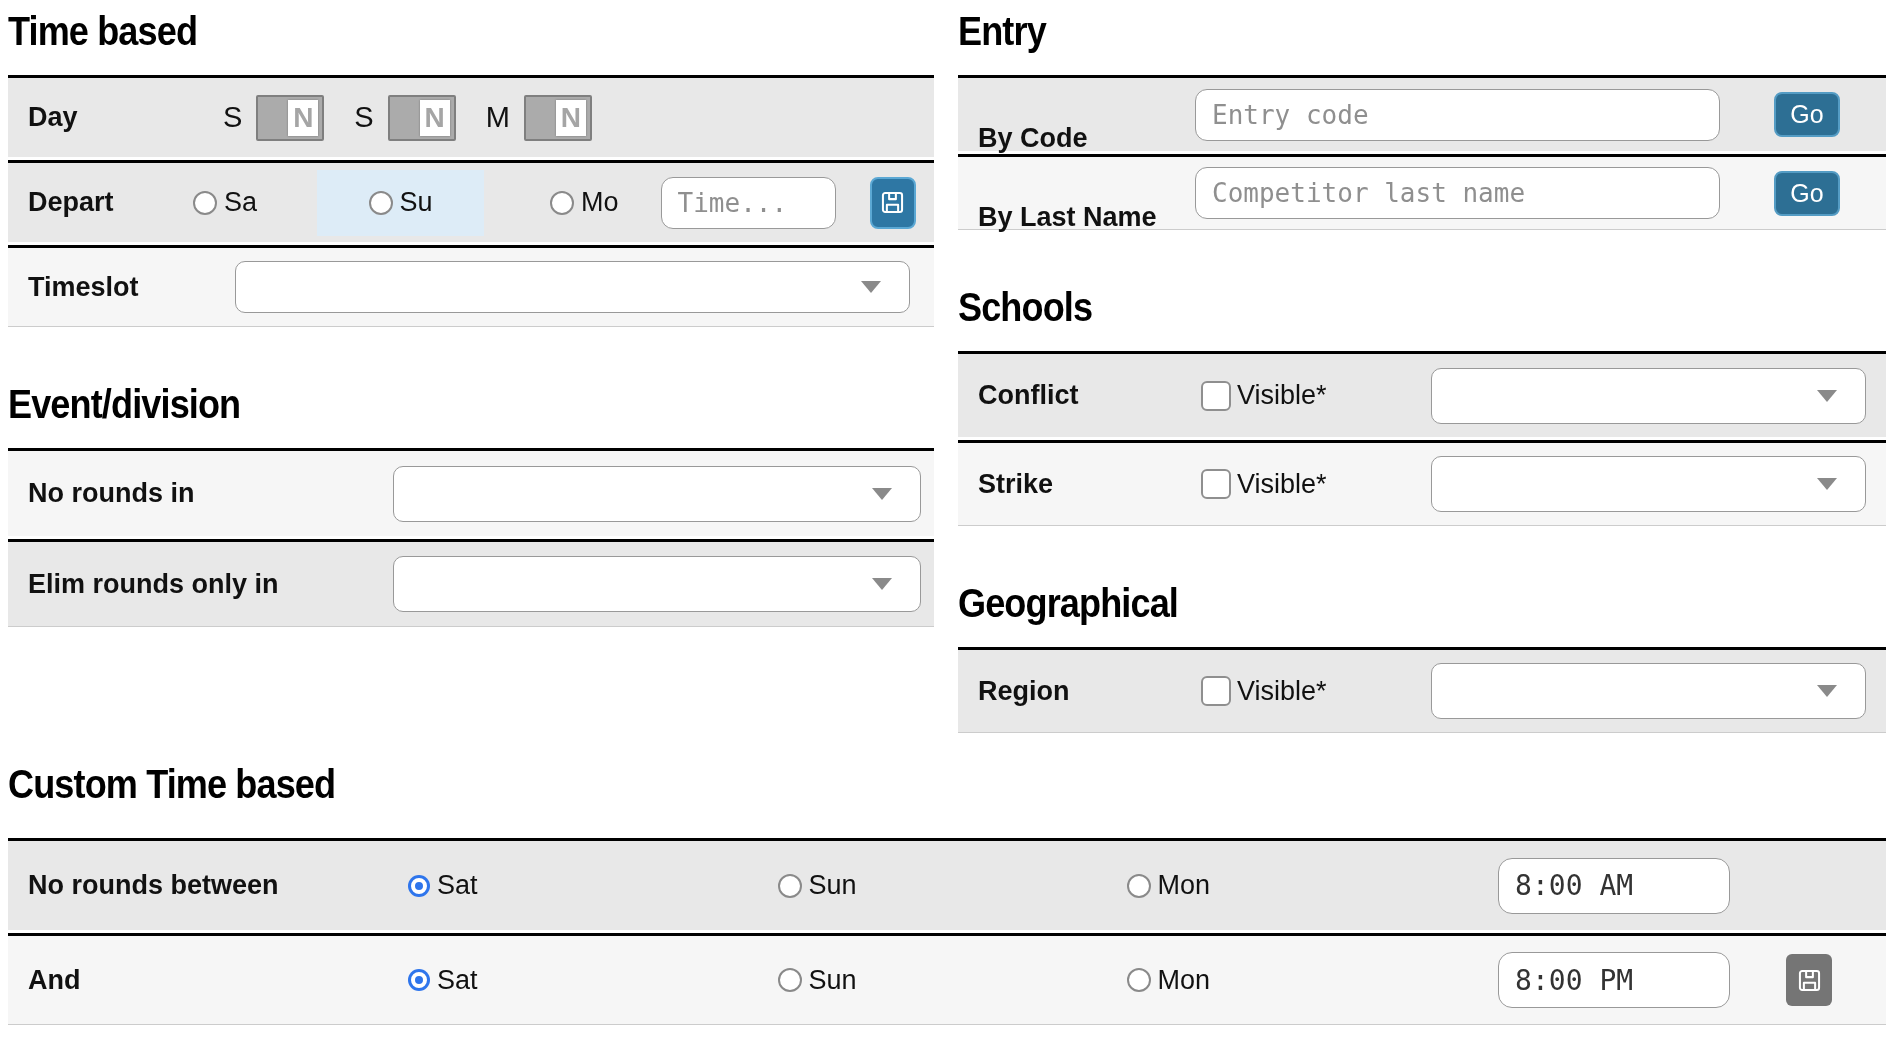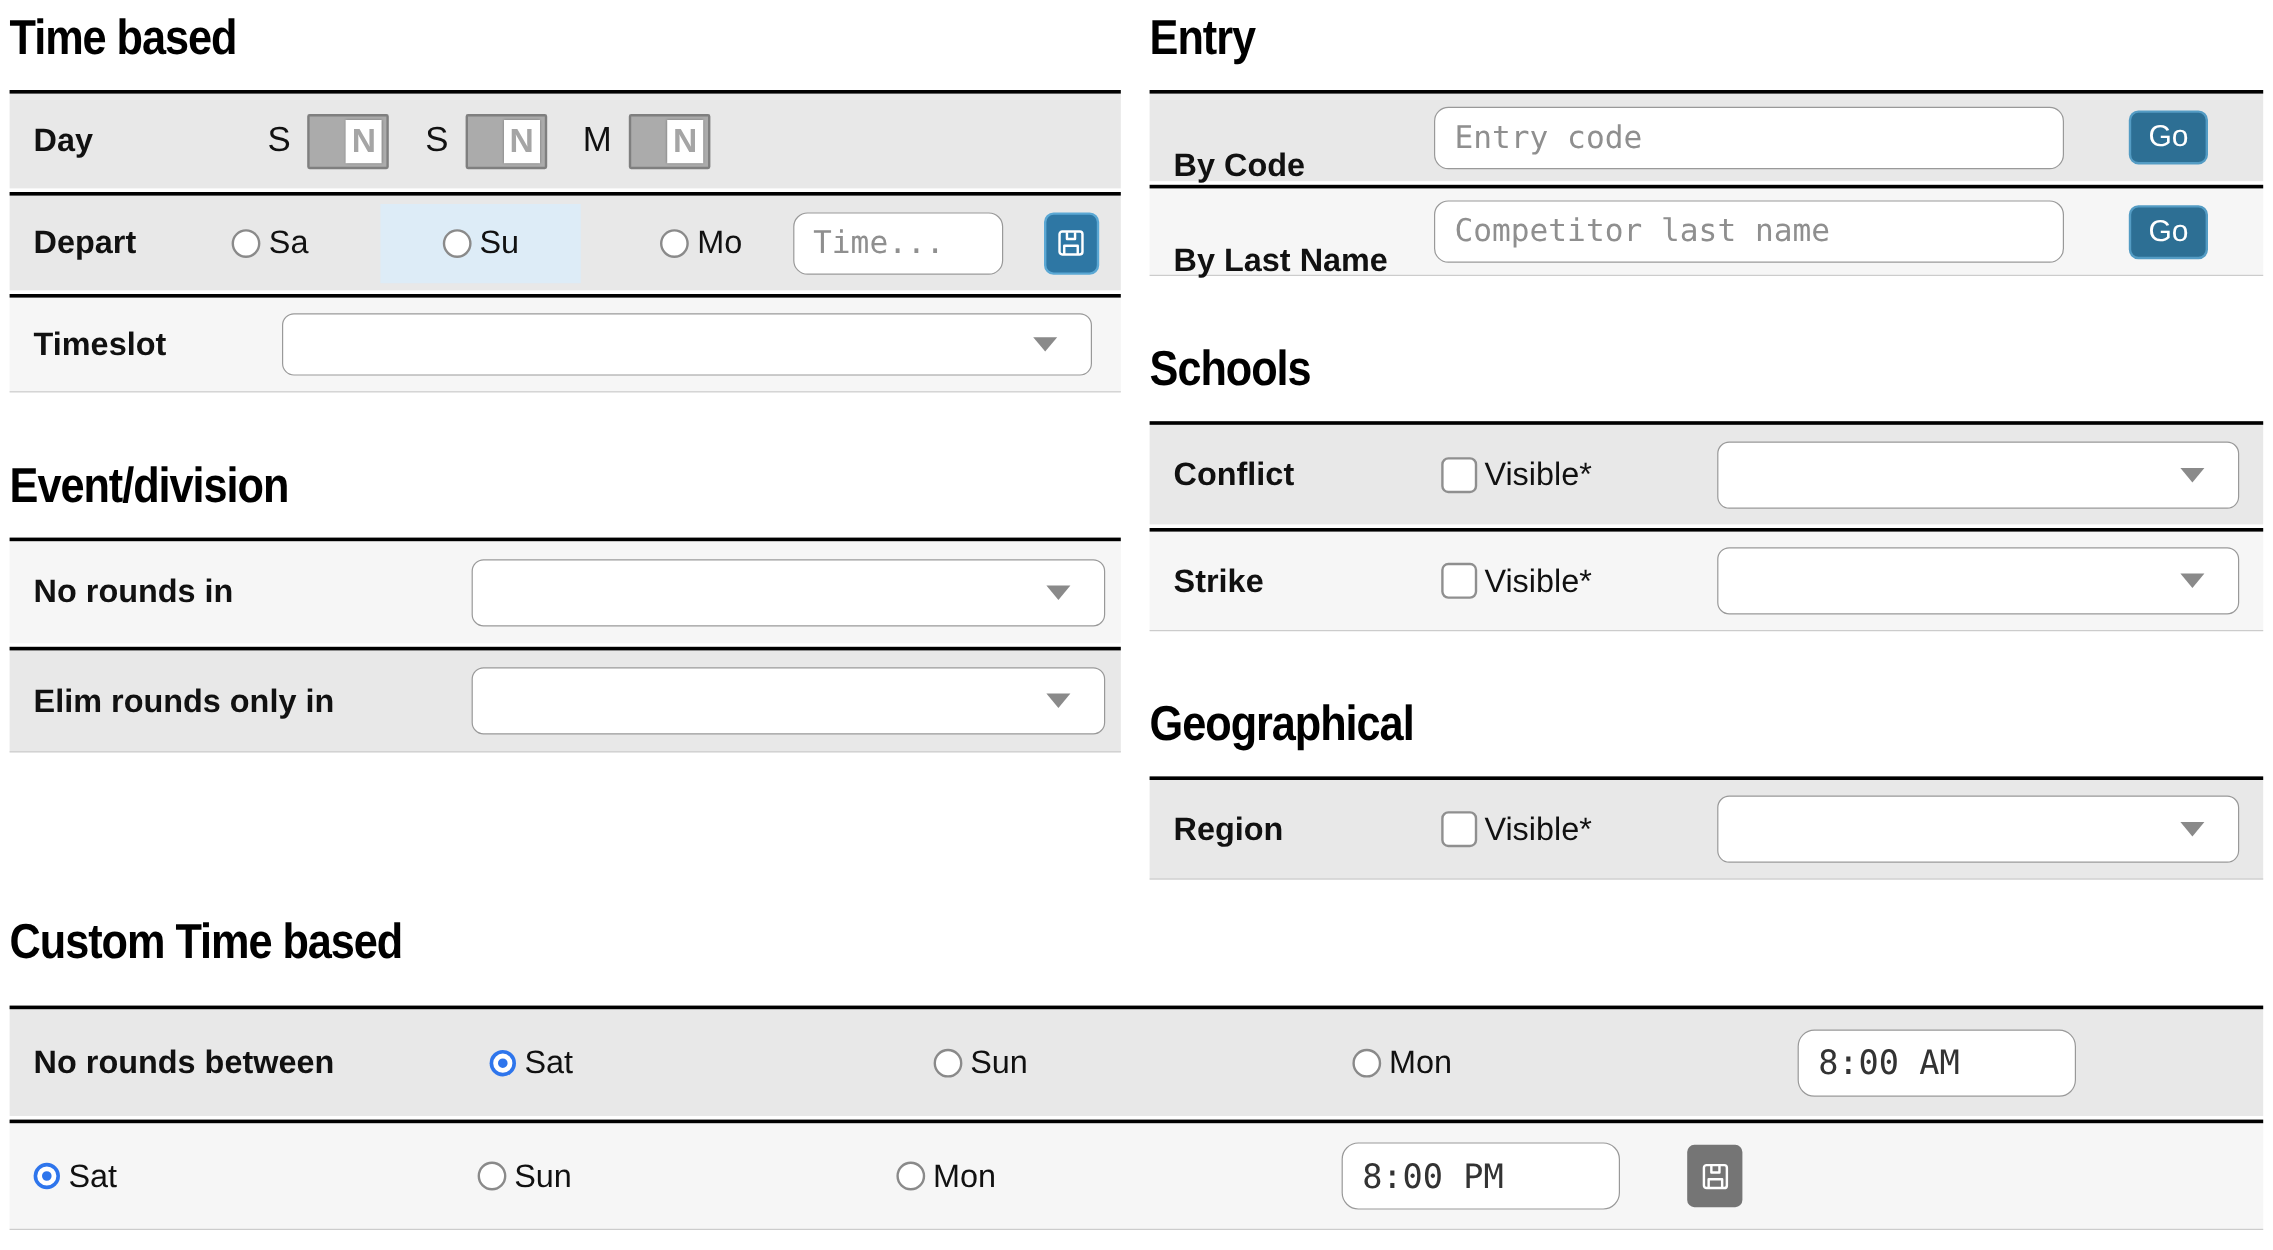--- a/index.html
+++ b/index.html
@@ -261,20 +261,21 @@
           <span>Sun</span>
         </span>
         <span class="rgroup ml270">
           <span class="radio"></span>
           <span>Mon</span>
         </span>
         <input class="input time-lg" value="8:00 AM" style="">
       </div>
 
       <div class="trow bg-light h92">
+        <span class="row-label w-bottom">And</span>
         <span class="rgroup">
           <span class="radio sel"></span>
           <span>Sat</span>
         </span>
         <span class="rgroup ml300">
           <span class="radio"></span>
           <span>Sun</span>
         </span>
         <span class="rgroup ml270">
           <span class="radio"></span>

